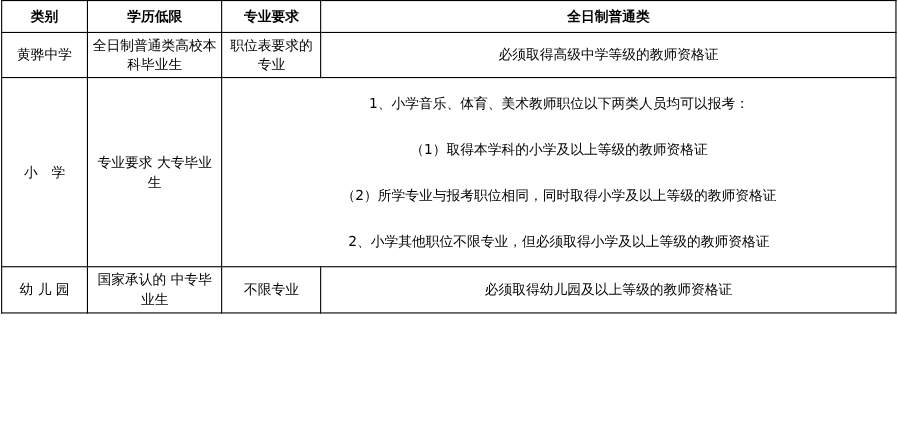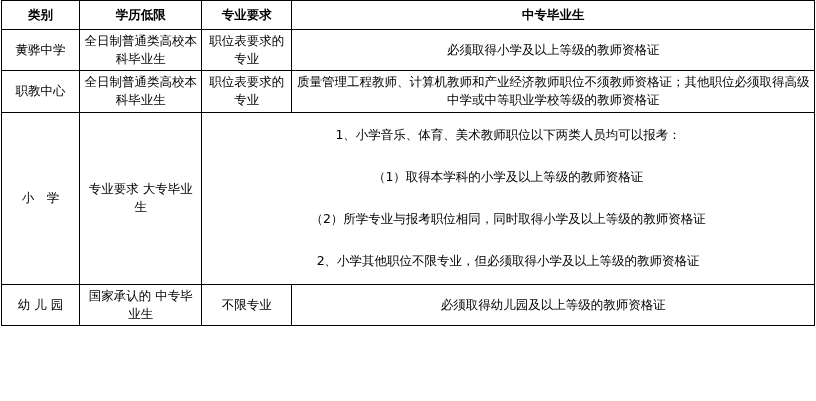--- a/index.html
+++ b/index.html
@@ -72,38 +72,32 @@
       <col class="col-a">
       <col class="col-b">
       <col class="col-c">
       <col class="col-d">
     </colgroup>
     <thead>
       <tr>
         <th>类别</th>
         <th>学历低限</th>
         <th>专业要求</th>
-        <th>中专毕业生</th>
+        <th>全日制普通类</th>
       </tr>
     </thead>
     <tbody>
 
       <tr class="row-h-two">
         <td>黄骅中学</td>
         <td class="cell-left-pad">全日制普通类高校本科毕业生</td>
         <td class="cell-left-pad">职位表要求的专业</td>
-        <td>必须取得小学及以上等级的教师资格证</td>
+        <td>必须取得高级中学等级的教师资格证</td>
       </tr>
 
-      <tr class="row-h-two">
-        <td>职教中心</td>
-        <td class="cell-left-pad">全日制普通类高校本科毕业生</td>
-        <td class="cell-left-pad">职位表要求的专业</td>
-        <td>质量管理工程教师、计算机教师和产业经济教师职位不须教师资格证；其他职位必须取得高级中学或中等职业学校等级的教师资格证</td>
-      </tr>
 
 
 
       <tr class="tall-cell">
         <td class="cell-xiaoxue">小　学</td>
         <td class="cell-left-pad">专业要求 大专毕业生</td>
         <td class="multi-line" colspan="2">
           <p class="para">1、小学音乐、体育、美术教师职位以下两类人员均可以报考：</p>
           <p class="para">（1）取得本学科的小学及以上等级的教师资格证</p>
           <p class="para">（2）所学专业与报考职位相同，同时取得小学及以上等级的教师资格证</p>

